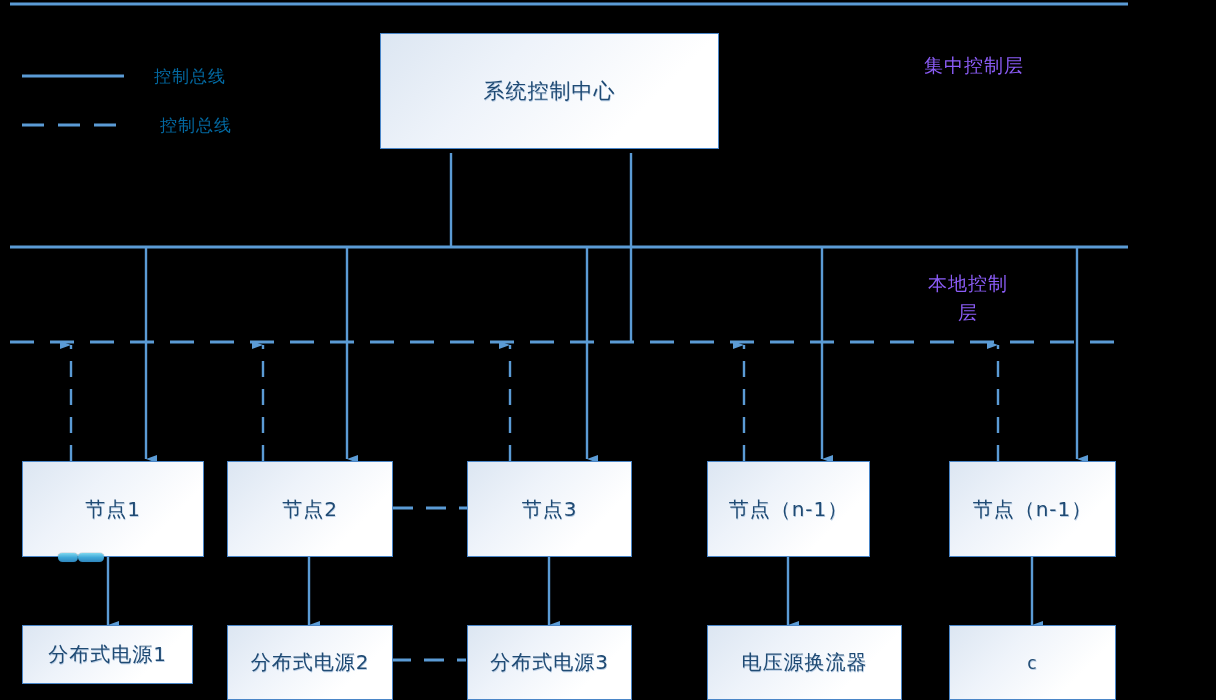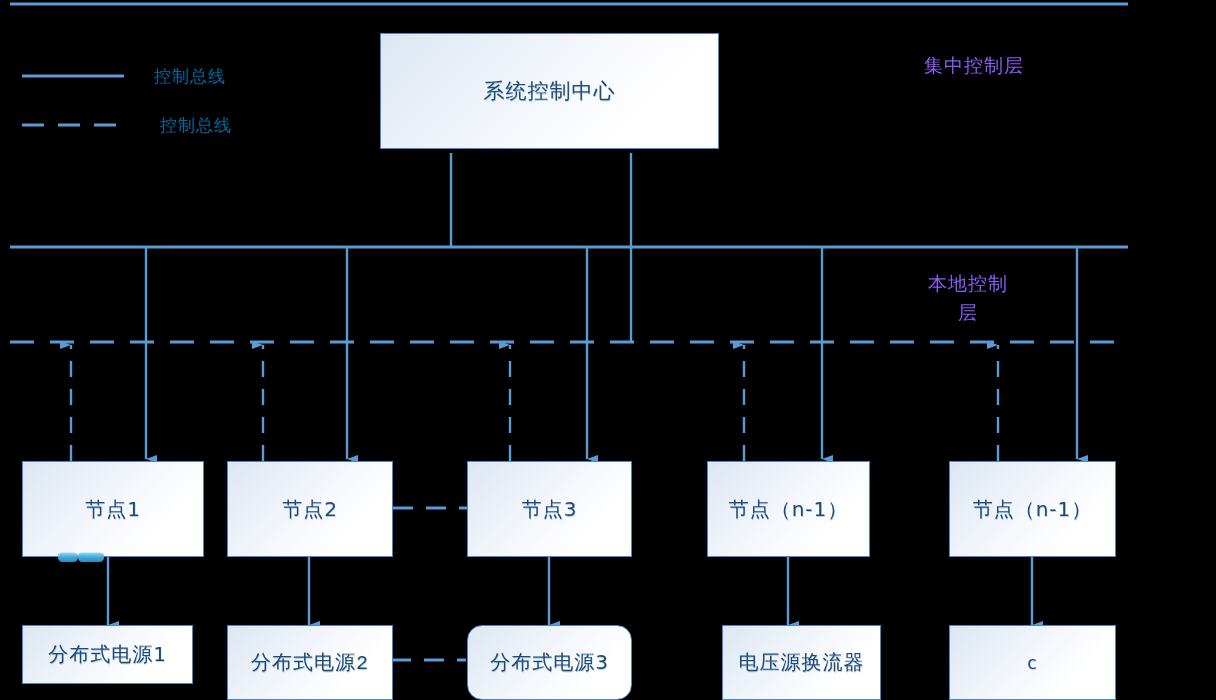--- a/index.html
+++ b/index.html
@@ -138,18 +138,18 @@
   <div class="node-box" style="left:22px; top:461px; width:182px; height:96px;">节点1</div>
   <div class="node-box" style="left:227px; top:461px; width:166px; height:96px;">节点2</div>
   <div class="node-box" style="left:467px; top:461px; width:165px; height:96px;">节点3</div>
   <div class="node-box" style="left:707px; top:461px; width:163px; height:96px;">节点（n-1）</div>
   <div class="node-box" style="left:949px; top:461px; width:167px; height:96px;">节点（n-1）</div>
 
   <div class="handle" style="left:58px; top:553px; width:20px; height:9px;"></div>
   <div class="handle" style="left:78px; top:553px; width:26px; height:9px;"></div>
 
   <div class="node-box" style="left:22px; top:625px; width:171px; height:59px;">分布式电源1</div>
-  <div class="node-box" style="left:227px; top:625px; width:166px; height:75px;font-family:Liberation Mono, monospace;">分布式电源2</div>
-  <div class="node-box" style="left:467px; top:625px; width:165px; height:75px;border-radius:15px;">分布式电源3</div>
-  <div class="node-box" style="left:707px; top:625px; width:159px; height:75px;margin-left:15px;">电压源换流器</div>
+  <div class="node-box" style="left:227px; top:625px; width:166px; height:75px;">分布式电源2</div>
+  <div class="node-box" style="left:467px; top:625px; width:165px; height:75px;">分布式电源3</div>
+  <div class="node-box" style="left:707px; top:625px; width:195px; height:75px;">电压源换流器</div>
   <div class="node-box small-text" style="left:949px; top:625px; width:167px; height:75px;">c</div>
 
 </div>
 
 </body></html>

